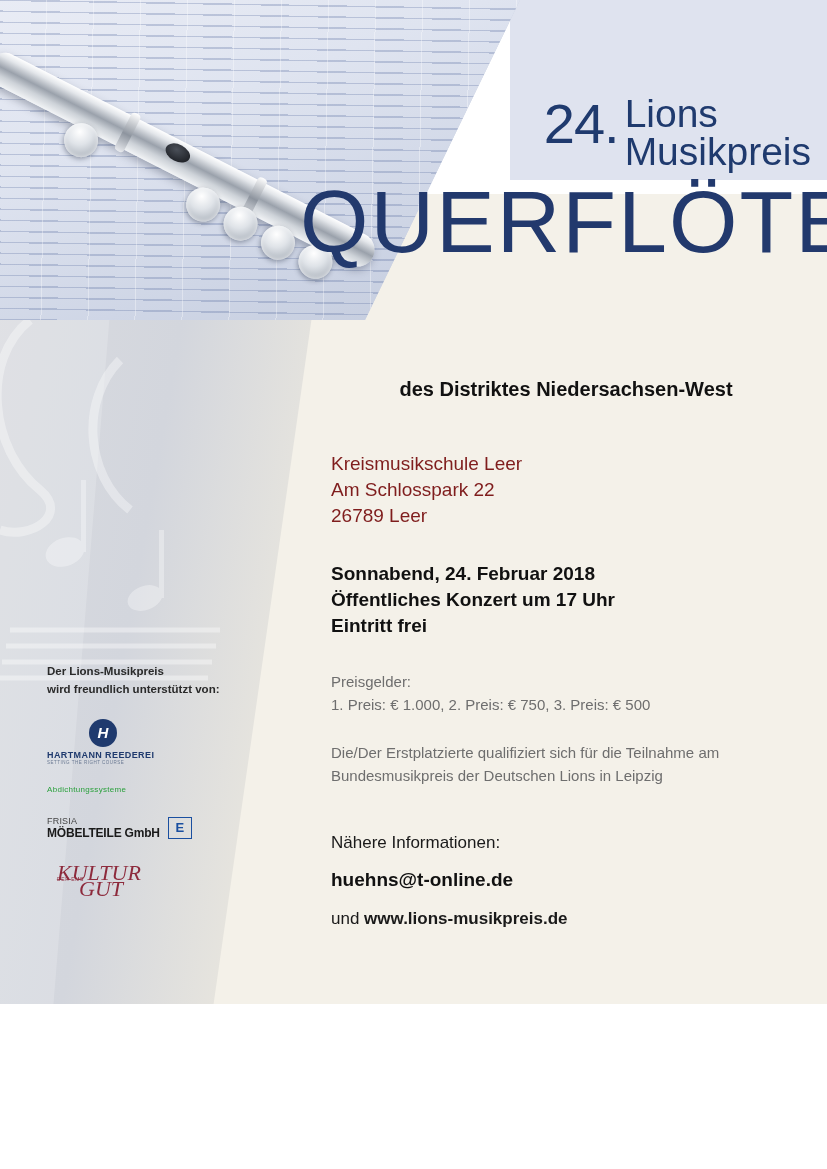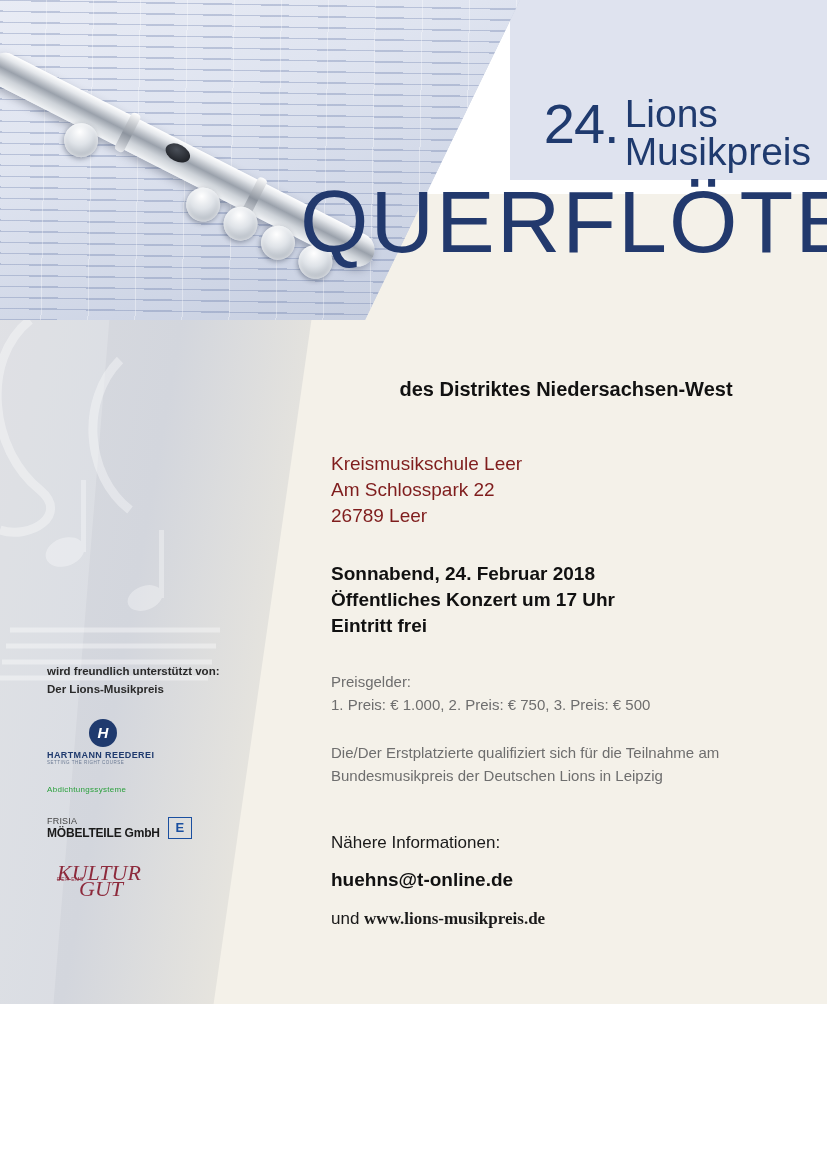--- a/index.html
+++ b/index.html
@@ -204,21 +204,21 @@
   .c-mail {
     font-size: 19px;
     font-weight: bold;
     color: #111;
     margin-bottom: 18px;
   }
   .c-web {
     font-size: 17px;
     color: #1a1a1a;
   }
-  .c-web b { font-weight: bold; font-family: Liberation Serif, serif; }
+  .c-web b { font-weight: bold; }
 
   
   .sponsors {
     position: absolute;
     left: 47px; top: 662px;
     width: 230px;
   }
   .sp-lead {
     font-size: 11.5px;
     font-weight: bold;
@@ -416,22 +416,22 @@
       <div>Bundesmusikpreis der Deutschen Lions in Leipzig</div>
     </div>
 
     <div class="c-info">Nähere Informationen:</div>
     <div class="c-mail">huehns@t-online.de</div>
     <div class="c-web"><span>und </span><b>www.lions-musikpreis.de</b></div>
   </div>
 
   <div class="sponsors">
     <div class="sp-lead">
+      <div>Der Lions-Musikpreis</div>
       <div>wird freundlich unterstützt von:</div>
-      <div>Der Lions-Musikpreis</div>
     </div>
 
     <div class="sp-item sp-hartmann">
       <div class="hm-logo">H</div>
       <div class="hm-name">HARTMANN REEDEREI</div>
       <div class="hm-sub">SETTING THE RIGHT COURSE</div>
     </div>
 
     <div class="sp-item sp-koester">
       <div class="ko-sub">Abdichtungssysteme</div>

